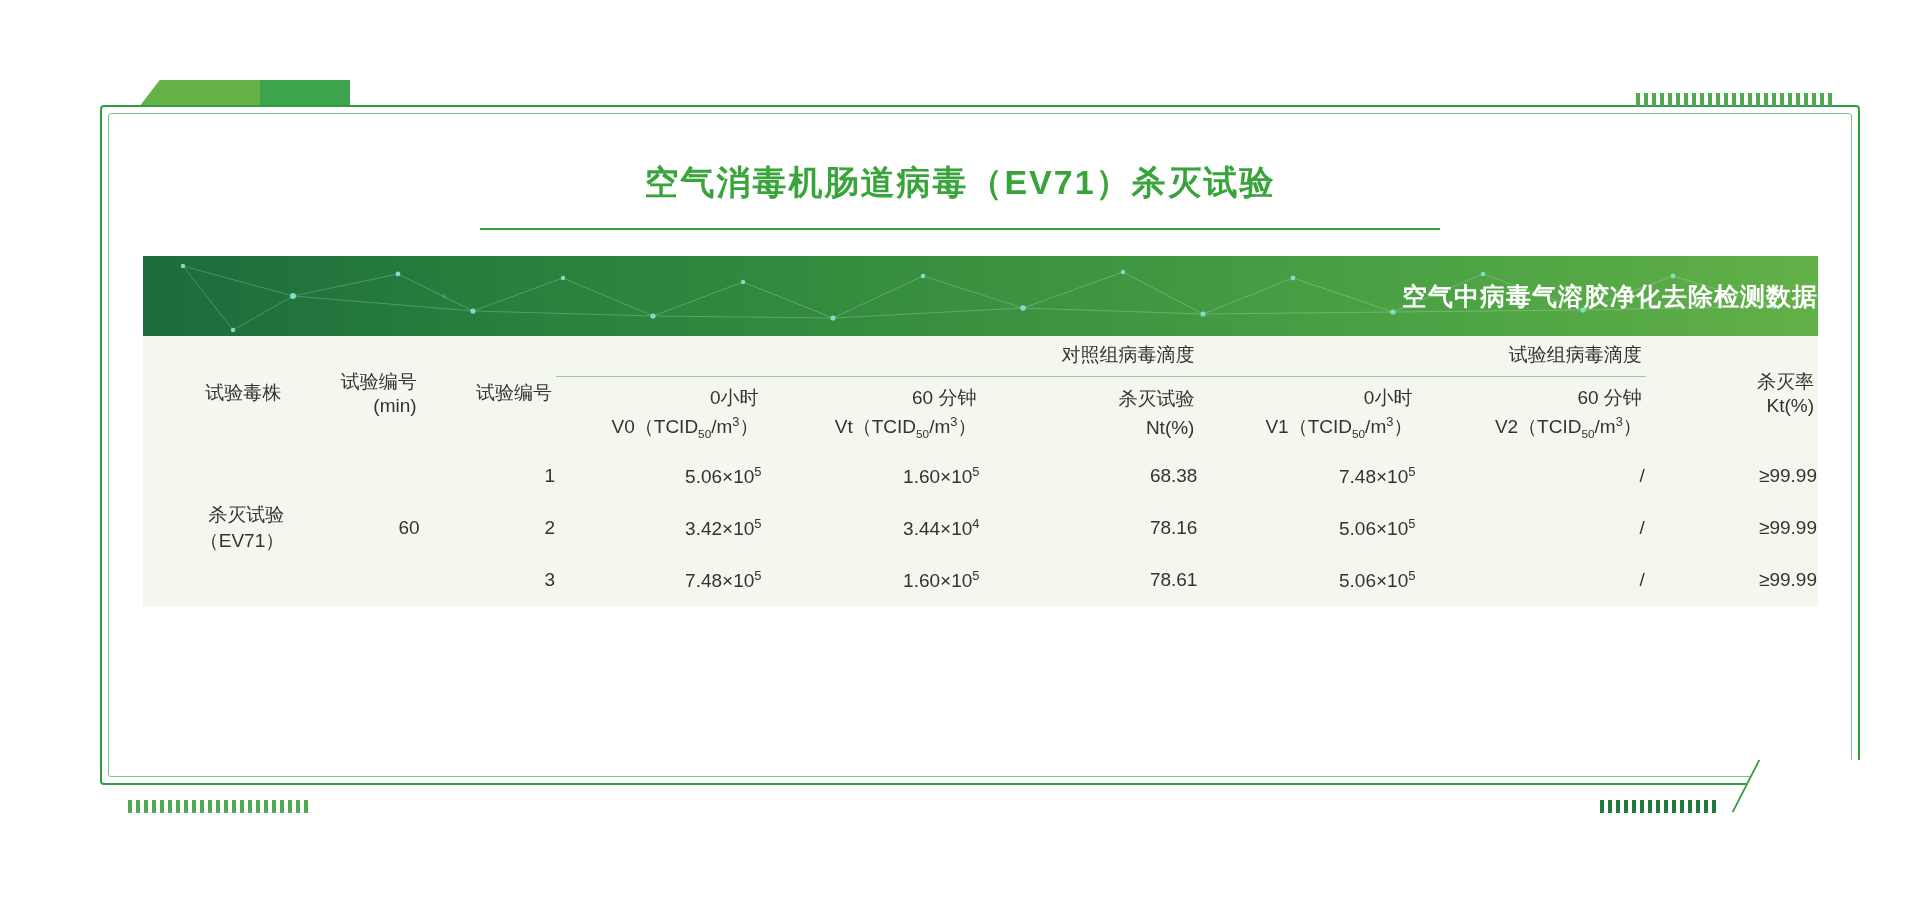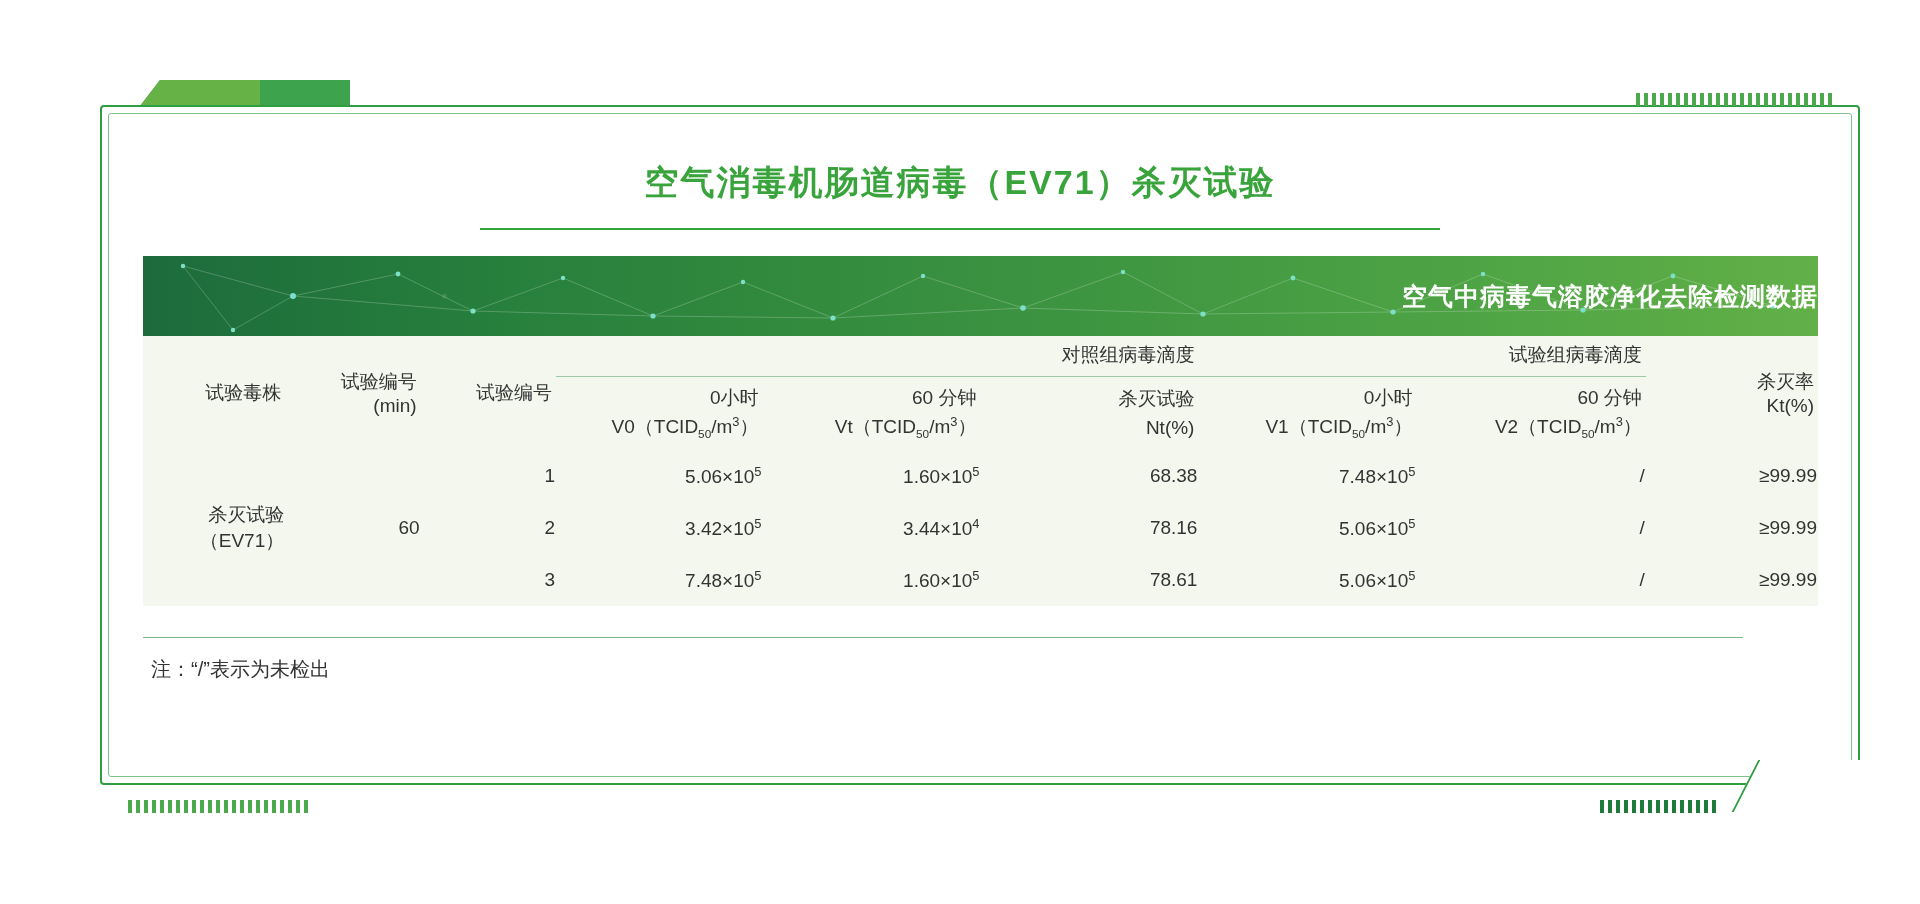--- a/index.html
+++ b/index.html
@@ -352,17 +352,14 @@
           <td><span>1.60</span>×10<sup>5</sup></td>
           <td>78.61</td>
           <td><span>5.06</span>×10<sup>5</sup></td>
           <td>/</td>
           <td>≥99.99</td>
         </tr>
       </tbody>
     </table>
   </div>
 
-  <div class="note">
-    <span class="note-text">注：“/”表示为未检出</span>
-  </div>
 
 </div>
 
 </body></html>

